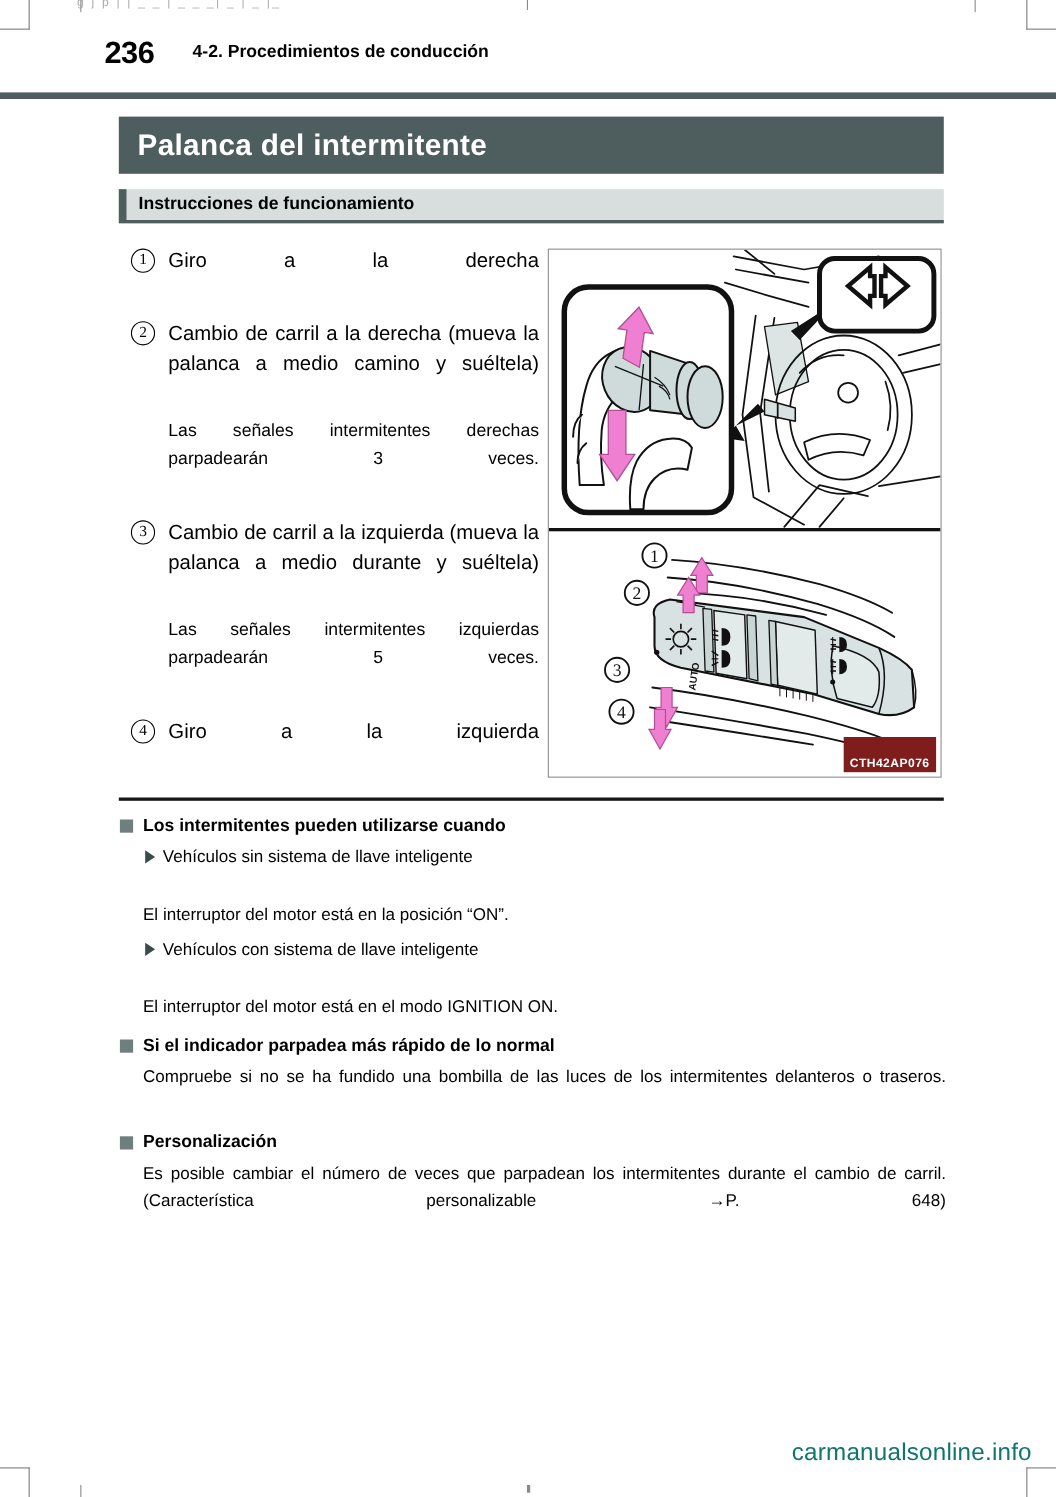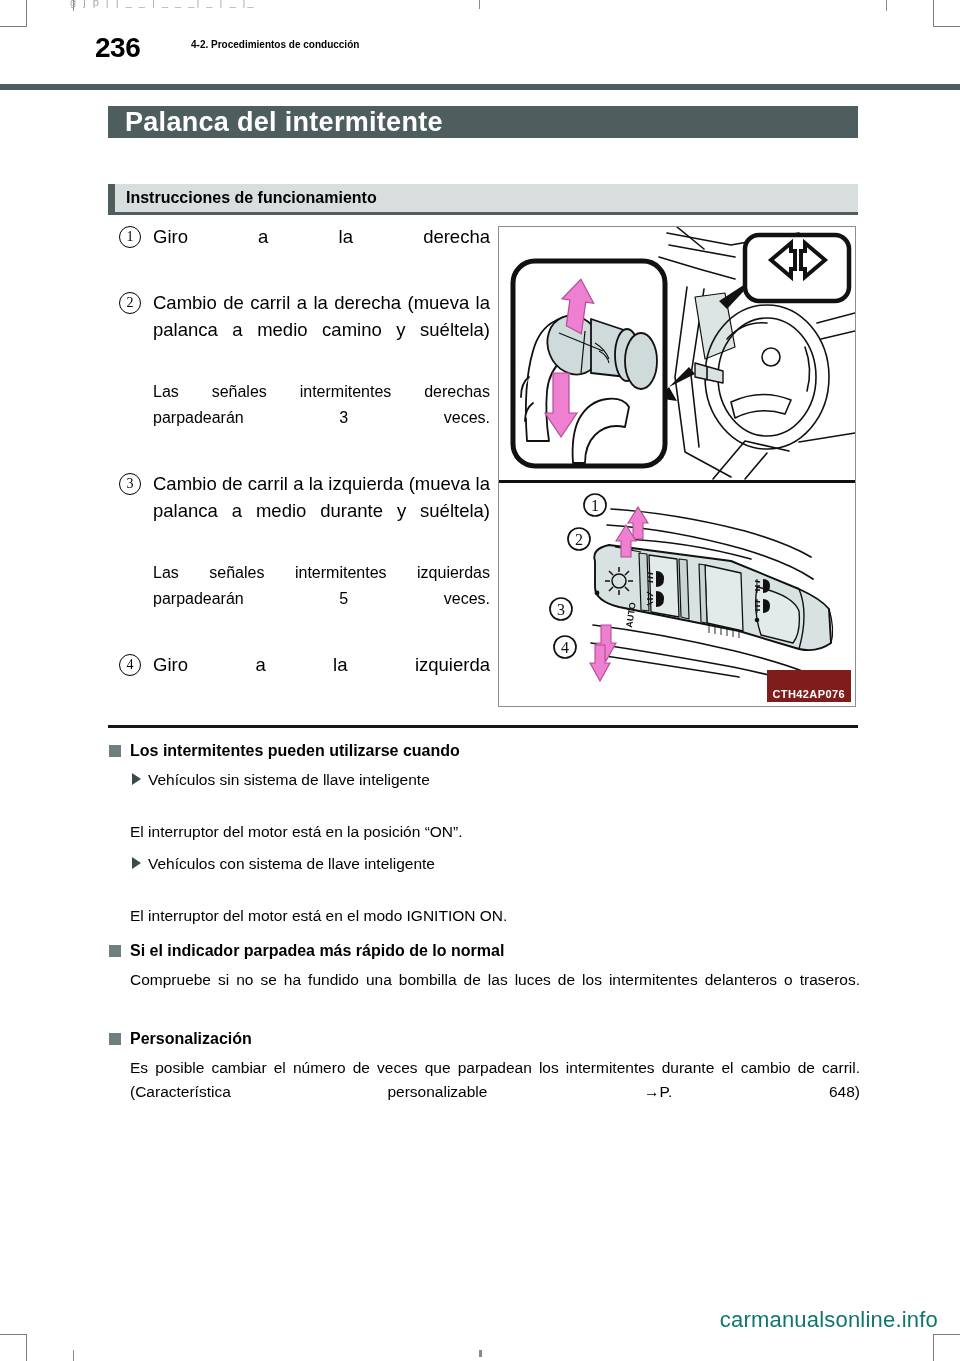--- a/index.html
+++ b/index.html
@@ -67,56 +67,55 @@
     left: 95px;
     top: 0px;
     font-size: 28px;
     font-weight: bold;
     letter-spacing: -0.5px;
   }
   .header-breadcrumb {
     position: absolute;
     left: 175px;
     top: 7px;
-    font-size: 10px;
+    font-size: 16px;
     font-weight: bold;
-    margin-left: 16px;
   }
   .header-rule {
     position: absolute;
     left: 0; top: 84px;
     width: 960px;
     height: 6px;
     background: #4e5e5e;
   }
 
   
   .title-band {
     position: absolute;
     left: 108px;
     top: 106px;
     width: 750px;
-    height: 32px;
+    height: 52px;
     background: #4e5e5e;
     display: flex;
     align-items: center;
   }
   .title-band-text {
     color: #ffffff;
     font-size: 27px;
     font-weight: bold;
     padding-left: 17px;
     letter-spacing: 0.3px;
   }
 
   
   .subhead {
     position: absolute;
     left: 108px;
-    top: 184px;
+    top: 172px;
     width: 750px;
     height: 28px;
     background: #d7dedd;
     border-bottom: 3px solid #4e5e5e;
     display: flex;
     align-items: center;
   }
   .subhead-accent {
     width: 7px;
     height: 28px;

